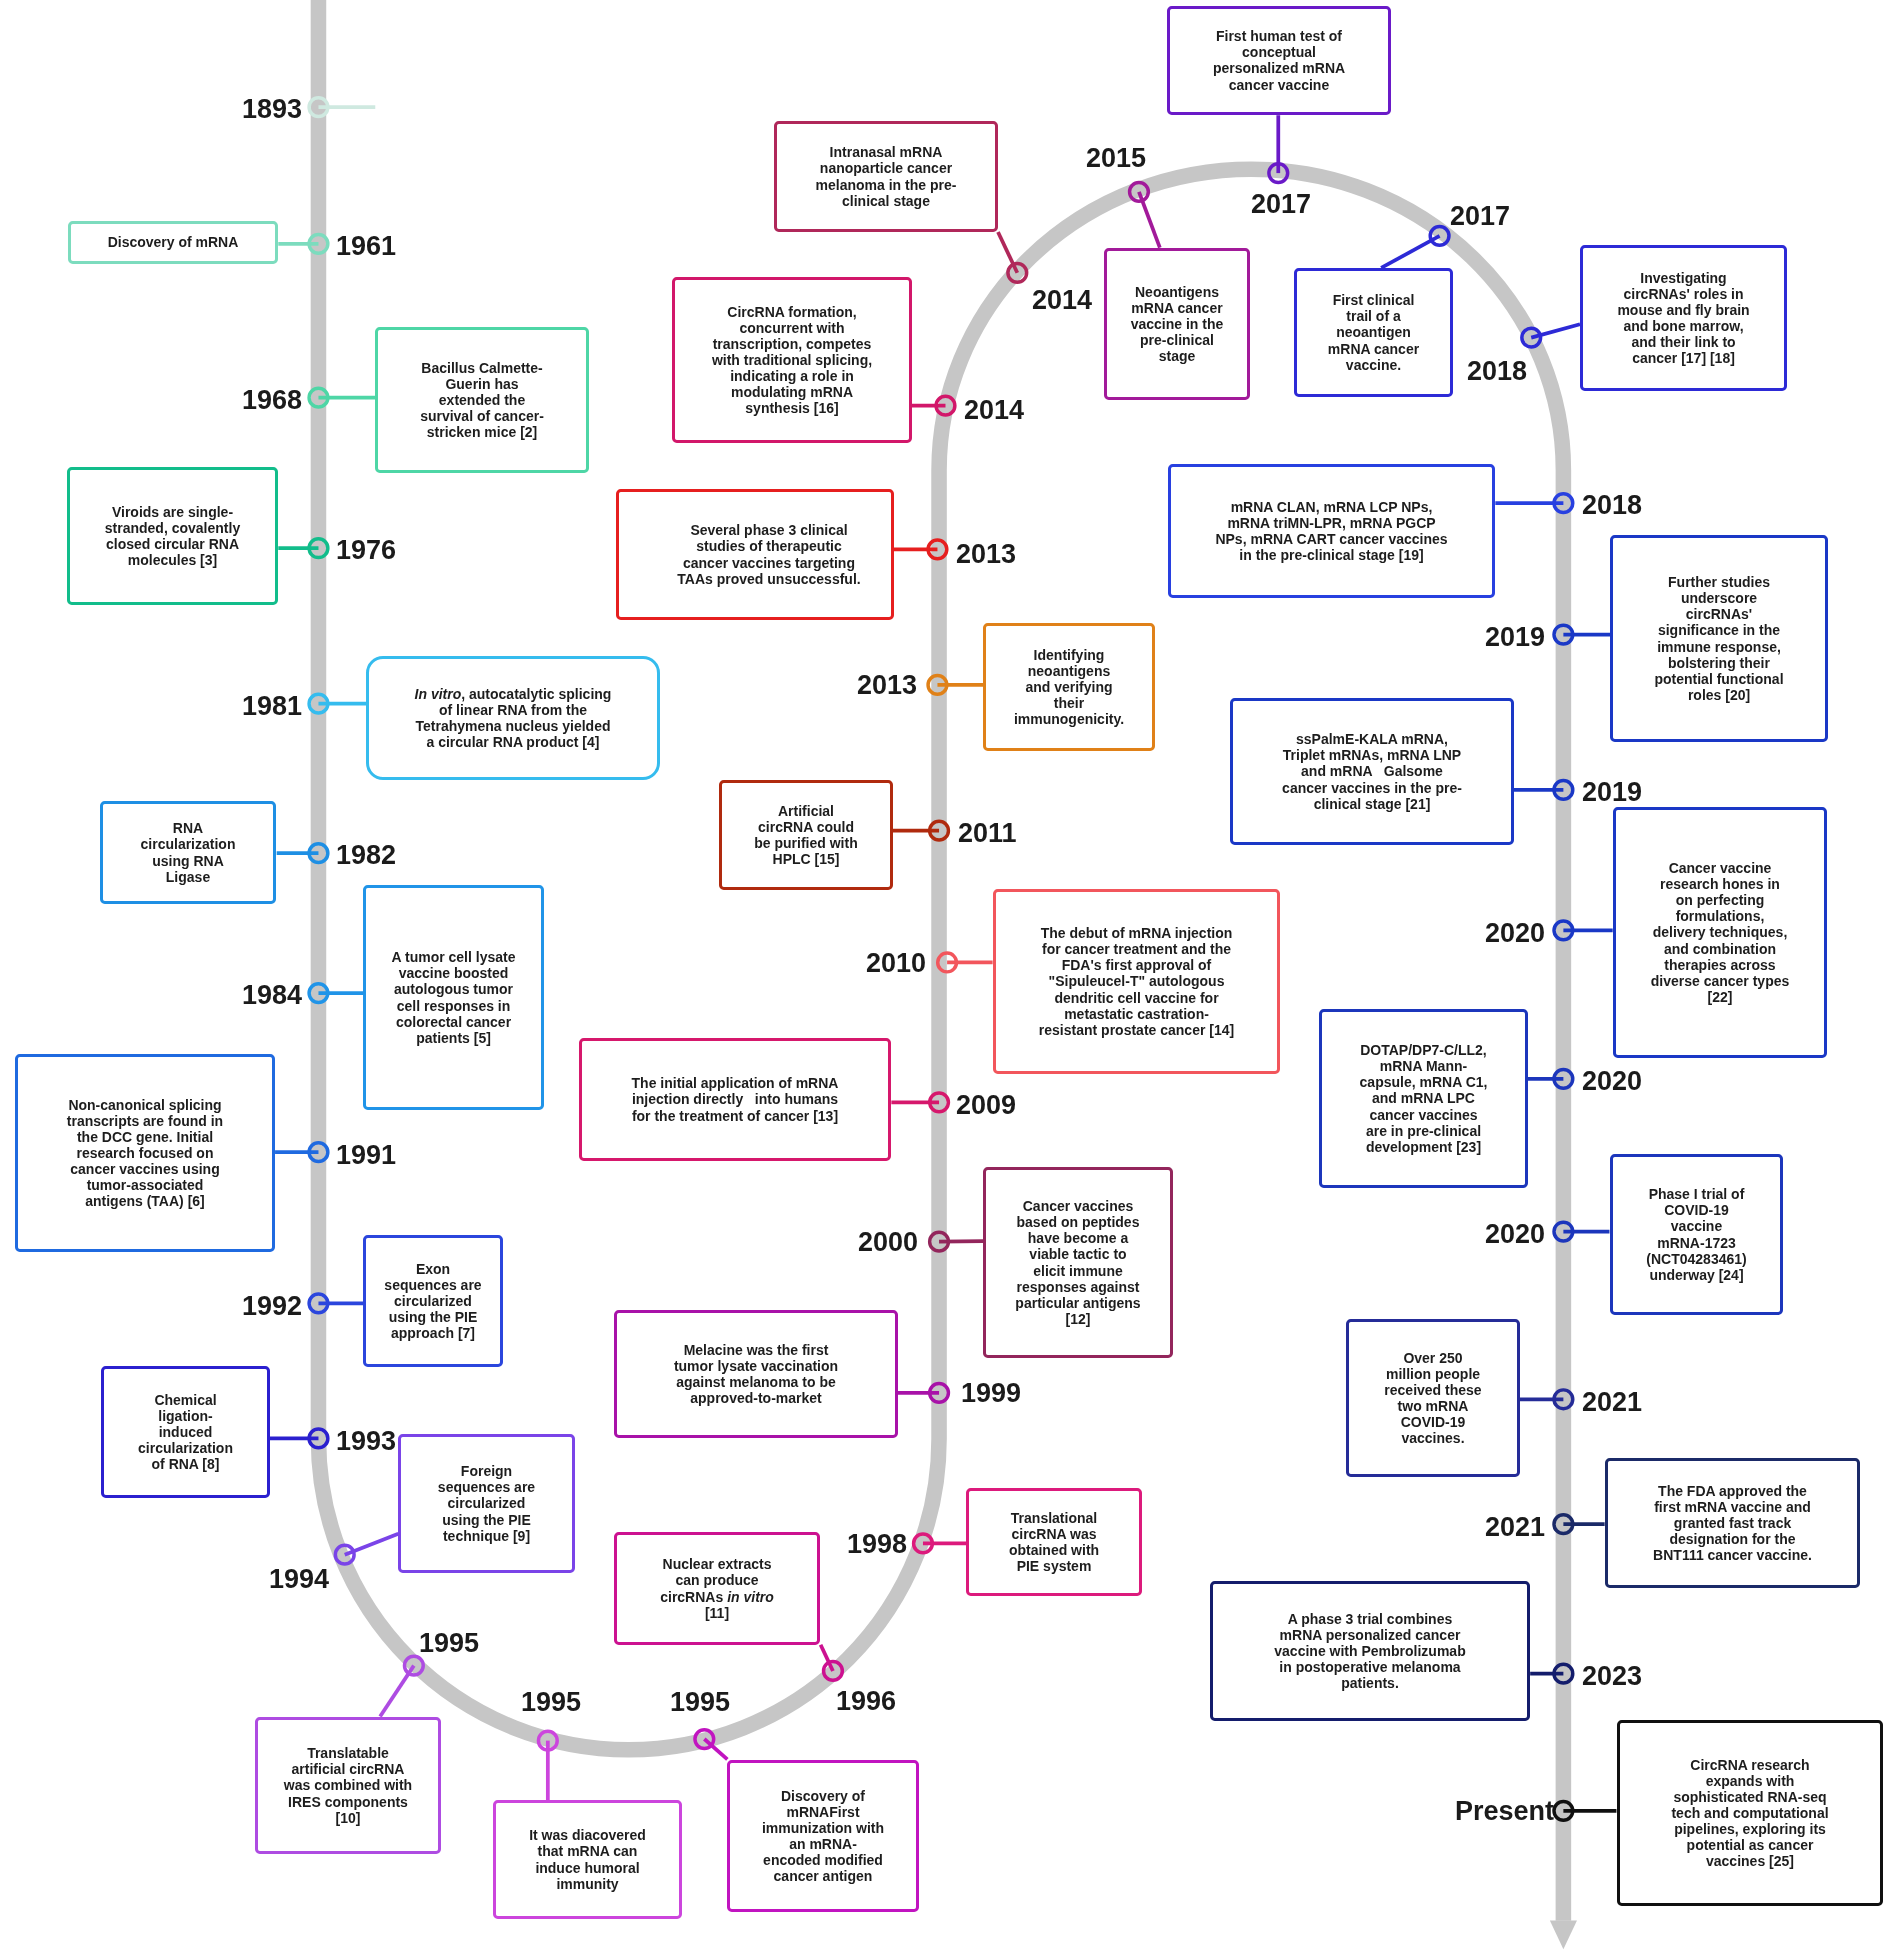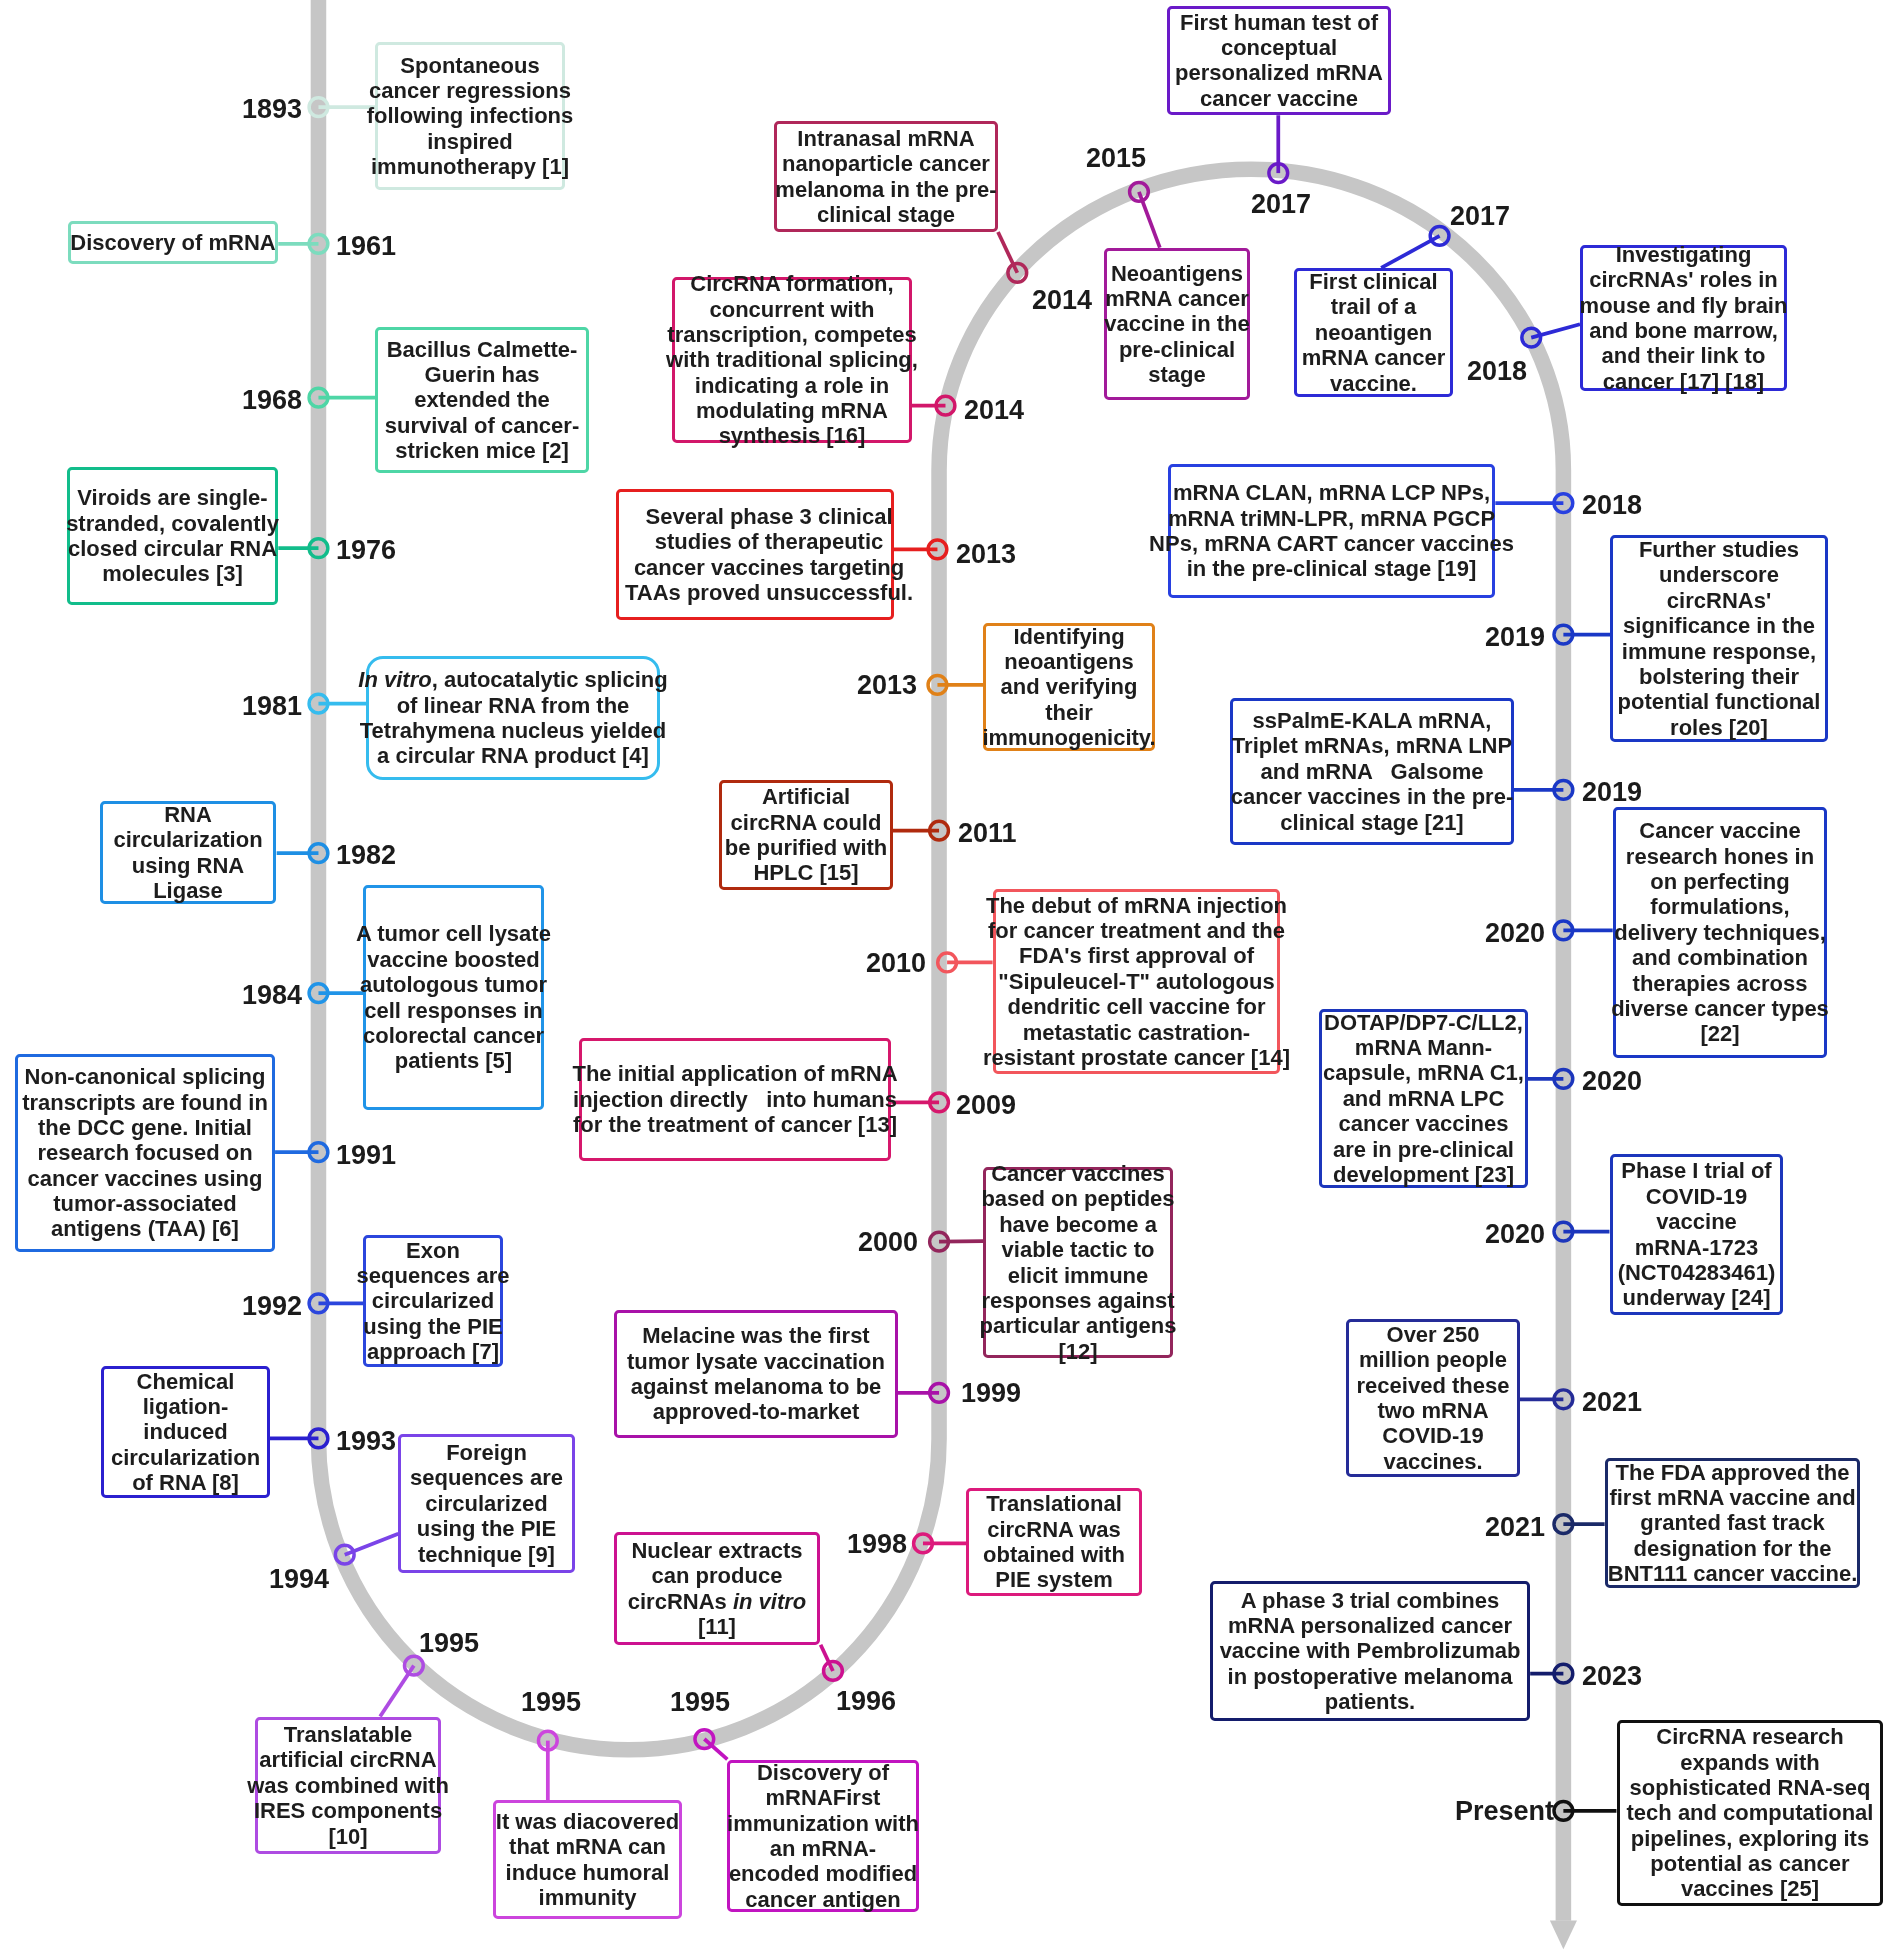--- a/index.html
+++ b/index.html
@@ -3,21 +3,21 @@
 <meta charset="utf-8">
 <style>
   html,body{margin:0;padding:0;background:#ffffff;}
   body{width:1899px;height:1955px;position:relative;overflow:hidden;
        font-family:"Liberation Sans",sans-serif;}
   #stage{position:absolute;left:0;top:0;width:1899px;height:1955px;}
   svg.layer{position:absolute;left:0;top:0;width:1899px;height:1955px;overflow:visible;
             pointer-events:none;}
   .ybox{position:absolute;box-sizing:border-box;background:#ffffff;
         display:flex;flex-direction:column;align-items:center;justify-content:center;
-        text-align:center;font-weight:bold;color:#1d1d1d;font-size:22px;line-height:1.152;
+        text-align:center;font-weight:bold;color:#1d1d1d;font-size:14px;line-height:1.152;
         border-style:solid;border-width:3.8px;border-radius:4.8px;}
   .ybox span{display:block;white-space:nowrap;}
   .yr{position:absolute;font-weight:bold;color:#1b1b1b;white-space:nowrap;font-size:27px;
       transform:translateY(-50%);}
   .yr.r{transform:translate(0,-50%);}
   .yr.l{transform:translate(-100%,-50%);}
   .yr.c{transform:translate(-50%,-50%);}
 </style>
 </head>
 <body>
@@ -102,27 +102,20 @@
  <circle cx="2917" cy="1184" r="17.5" fill="none" stroke="#1a38c6" stroke-width="6.5"></circle>
  <circle cx="2917" cy="1474" r="17.5" fill="none" stroke="#1a38c6" stroke-width="6.5"></circle>
  <circle cx="2917" cy="1736" r="17.5" fill="none" stroke="#1a38c6" stroke-width="6.5"></circle>
  <circle cx="2917" cy="2013" r="17.5" fill="none" stroke="#1c36bc" stroke-width="6.5"></circle>
  <circle cx="2917" cy="2298" r="17.5" fill="none" stroke="#1c36bc" stroke-width="6.5"></circle>
  <circle cx="2917" cy="2611" r="17.5" fill="none" stroke="#252c98" stroke-width="6.5"></circle>
  <circle cx="2917" cy="2844" r="17.5" fill="none" stroke="#1b2a68" stroke-width="6.5"></circle>
  <circle cx="2917" cy="3123" r="17.5" fill="none" stroke="#141d6c" stroke-width="6.5"></circle>
  <circle cx="2917" cy="3379" r="17.5" fill="none" stroke="#101010" stroke-width="6.5"></circle>
 </svg>
-<div class="ybox" style="left:375px;top:42px;width:190px;height:148px;border-color:#cfe9e0;">
-      <span>Spontaneous</span>
-      <span>cancer regressions</span>
-      <span>following infections</span>
-      <span>inspired</span>
-      <span>immunotherapy [1]</span>
-    </div>
 <div class="ybox" style="left:68px;top:221px;width:210px;height:43px;border-color:#7cdcbe;">
       <span>Discovery of mRNA</span>
     </div>
 <div class="ybox" style="left:375px;top:327px;width:214px;height:146px;border-color:#4ed6a6;">
       <span>Bacillus Calmette-</span>
       <span>Guerin has</span>
       <span>extended the</span>
       <span>survival of cancer-</span>
       <span>stricken mice [2]</span>
     </div>

